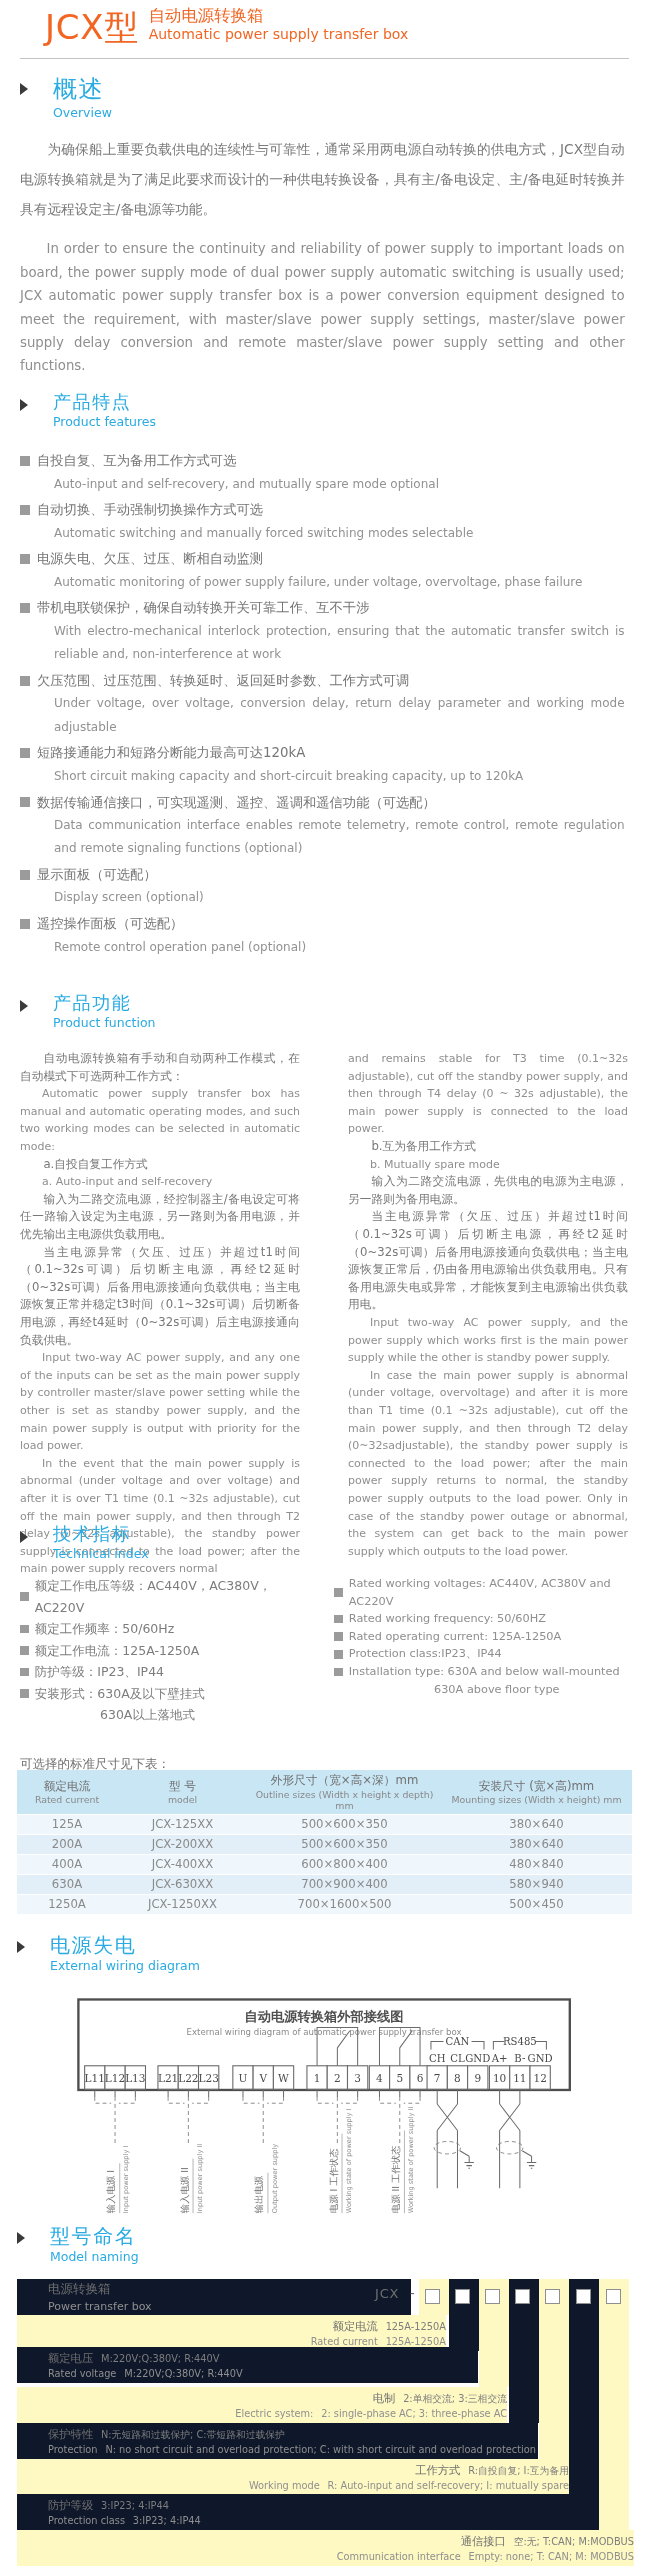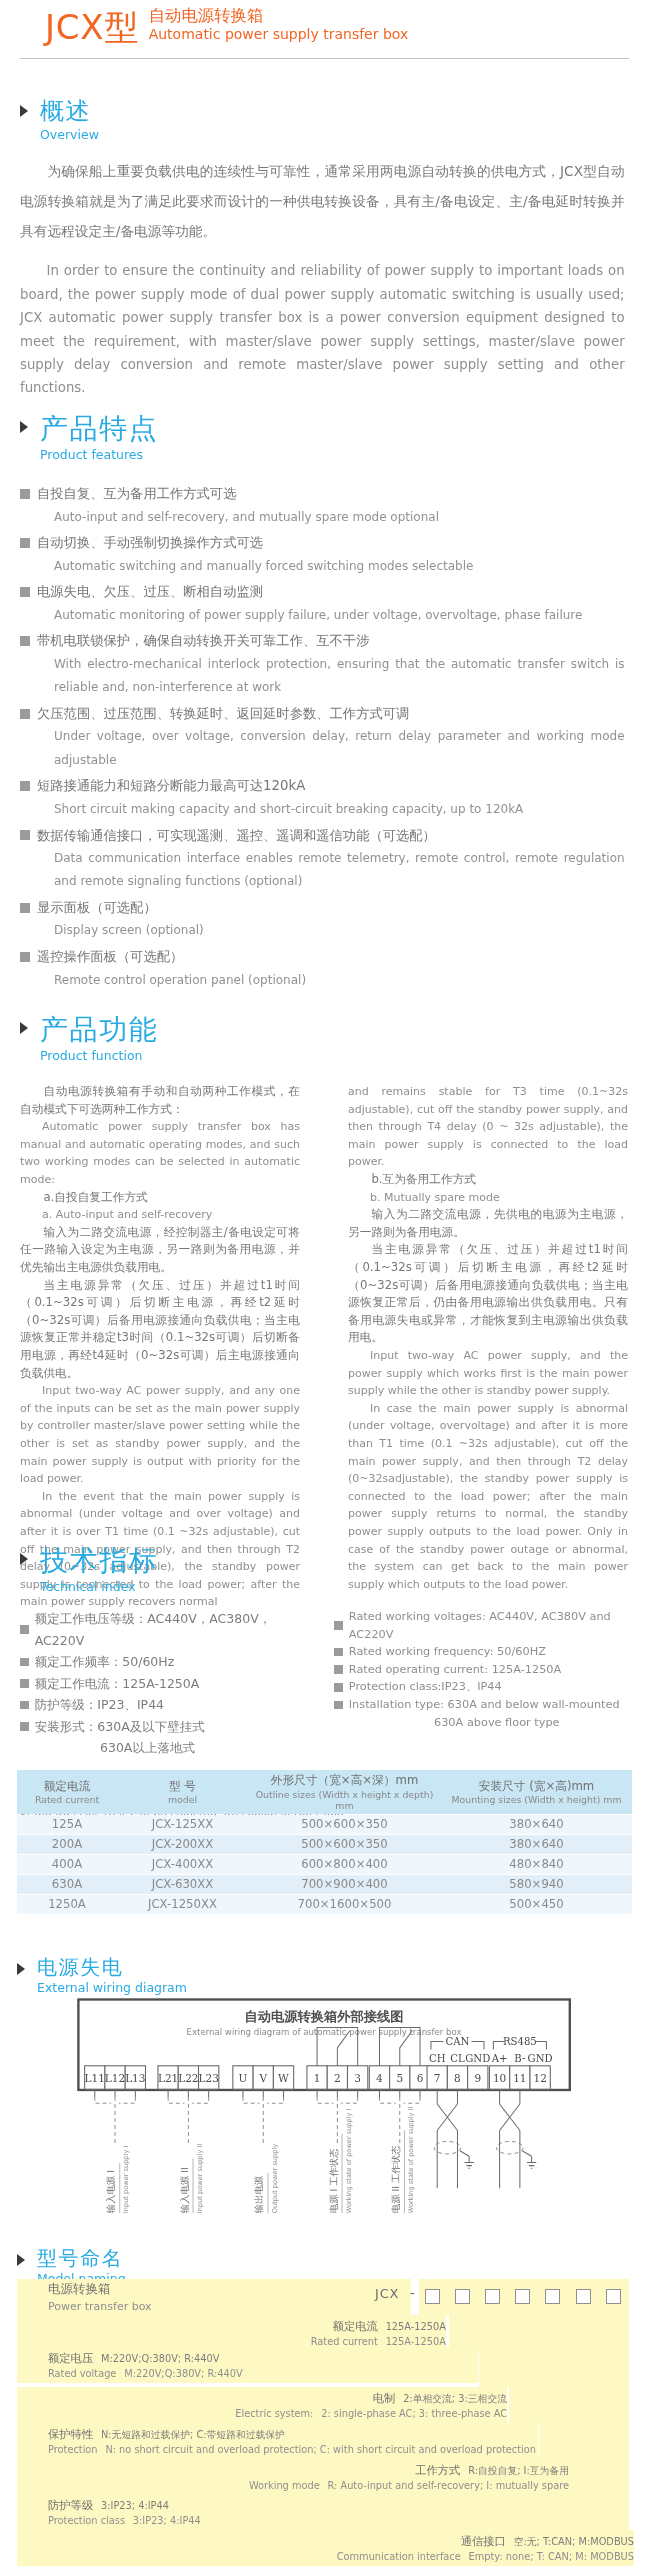--- a/index.html
+++ b/index.html
@@ -8,24 +8,24 @@
 
   
   .hdr { position:absolute; top:6.2px; left:45px; display:flex; align-items:flex-end; gap:9.4px; }
   .hdr-model { font-size:34px; line-height:1; color:#F26522; letter-spacing:0.8px; }
   .hdr-sub { padding-bottom:1.6px; }
   .hdr-zh { font-size:16.4px; color:#F26522; font-weight:500; line-height:1.2; }
   .hdr-en { font-size:14px; color:#F26522; line-height:1.2; }
   .divider { position:absolute; top:58px; left:19.5px; right:19.5px; height:0.8px; background:#c3c3c3; }
 
   
-  .sec-head { display:flex; gap:12px;margin-top:22px; }
+  .sec-head { display:flex; gap:25px; }
   .tri { width:0; height:0; border-left:8.6px solid #3a3a3a; border-top:6.2px solid transparent;
          border-bottom:6.2px solid transparent; margin-top:7px; flex:none; }
-  .h-zh { font-size:28px; color:#29ABE2; line-height:1.1; letter-spacing:1.6px; }
+  .h-zh { font-size:18px; color:#29ABE2; line-height:1.1; letter-spacing:1.6px; }
   .h-en { font-size:12.5px; color:#29ABE2; margin-top:2.3px; }
 
   
   .sec-overview { position:absolute; top:76px; left:20px; right:23.4px; }
   .ov-zh { margin-top:14px; font-size:13.7px; line-height:30px; color:#7a7a7a;
            text-align:justify; text-indent:2em; }
   .ov-en { margin-top:7.8px; font-size:13.3px; line-height:23.4px; color:#8f8f8f;
            text-align:justify; text-indent:2em; }
 
   
@@ -89,21 +89,21 @@
   .wt-en { font-size:11px; fill:#8a8a8a; text-anchor:middle; }
   .vzh { font-size:12px; fill:#6e6e6e; }
   .ven { font-size:8.5px; fill:#8f8f8f; }
 
   
   .sec-naming-head { position:absolute; top:2225px; left:17px; }
   .sec-naming-head .h-zh { font-size:20px; }
   .naming-block { position:absolute; top:2279px; left:17px; width:617px; height:287px; }
   .nrow { position:absolute; left:0; height:36px; display:flex; flex-direction:column;
           justify-content:center; padding-left:31px; box-sizing:border-box; }
-  .bgblue { background:#fef9c3; } .bggray { background:#fef9c3;text-align:right; }
+  .bgblue { background:#0f172a; } .bggray { background:#fef9c3;text-align:right; }
   .nl1 { font-size:11.3px; color:#6f6f6f; }
   .nl1 .val { font-size:9.8px; color:#7d7d7d; margin-left:7.8px; }
   .nl2 { font-size:9.8px; color:#8f8f8f; margin-top:2.3px; }
   .nl2 .val { margin-left:7.8px; }
   .nrow.first .nl1 { font-size:12.5px; }
   .nrow.first .nl2 { font-size:11px; }
   .stripe { position:absolute; top:0; width:30px; }
   .nprefix { position:absolute; left:358px; top:7px; font-size:13px; color:#6f6f6f;
              letter-spacing:0.8px; }
   .ndash { position:absolute; left:393px; top:7px; font-size:13.3px; color:#6f6f6f; }

